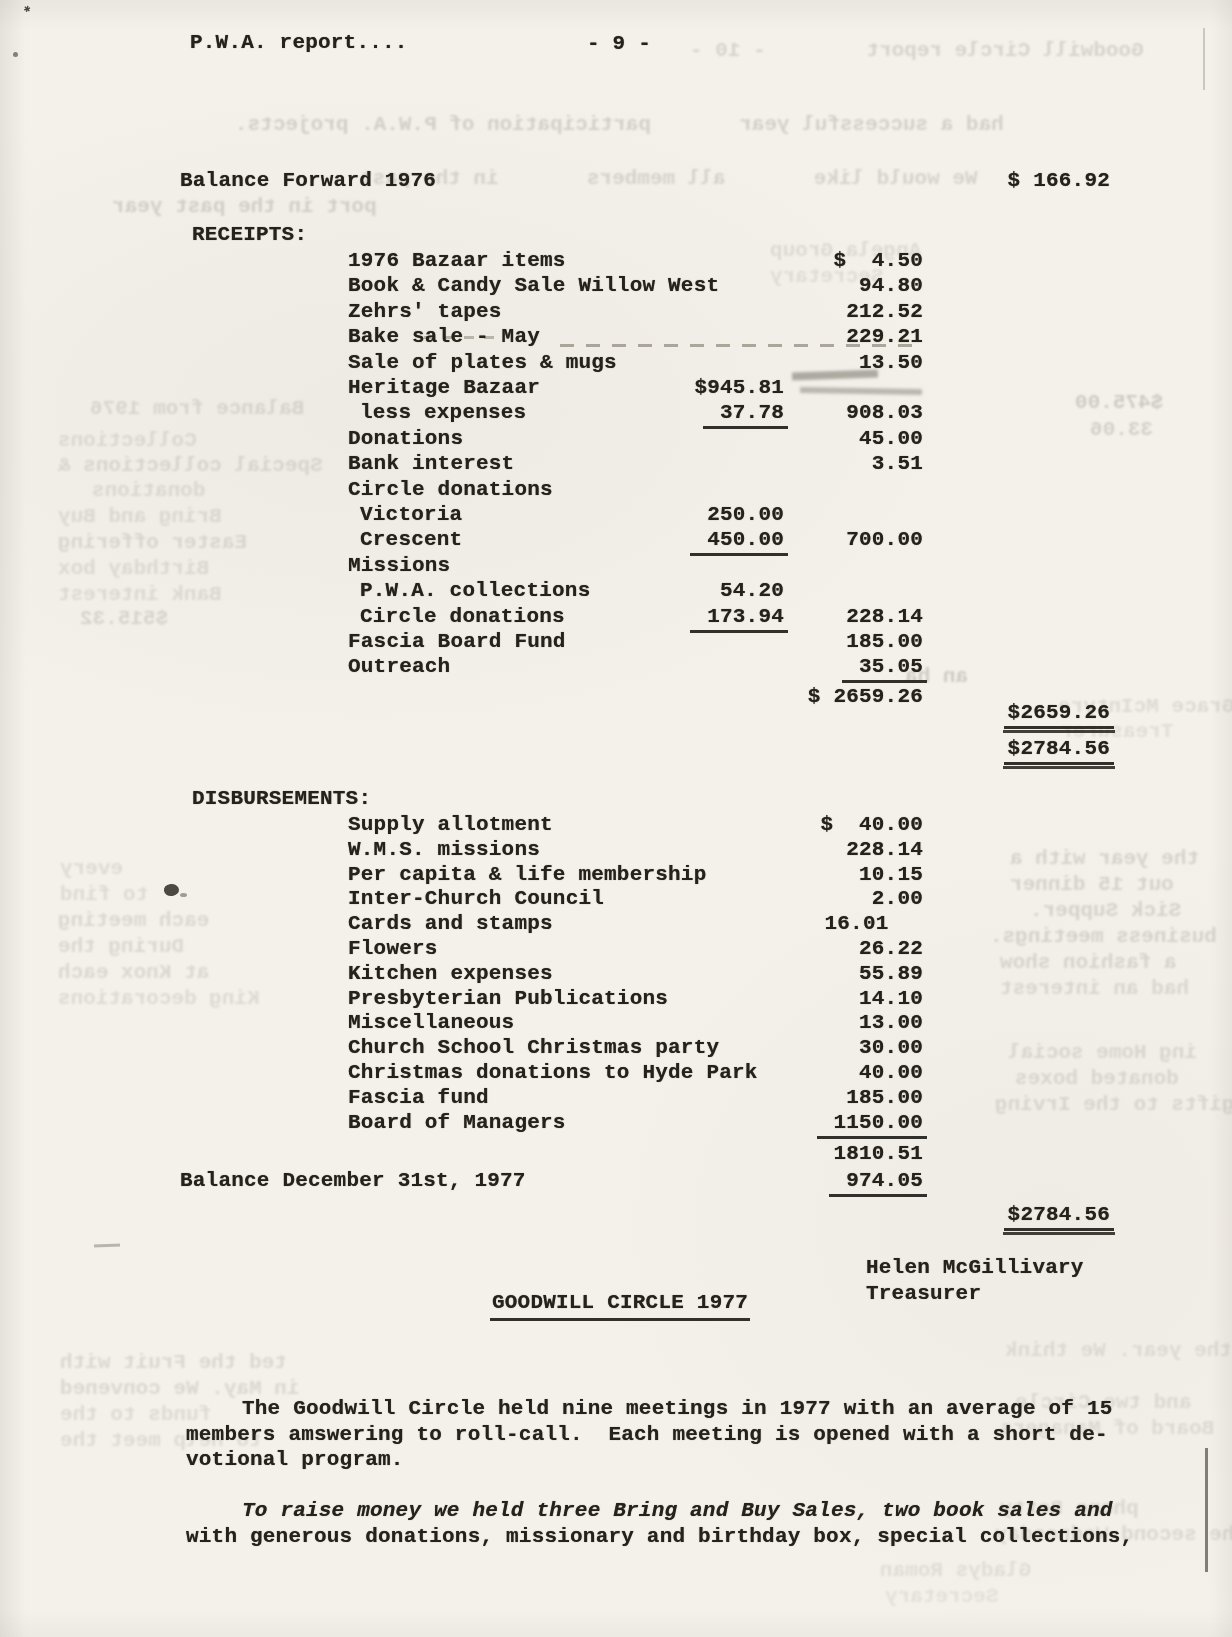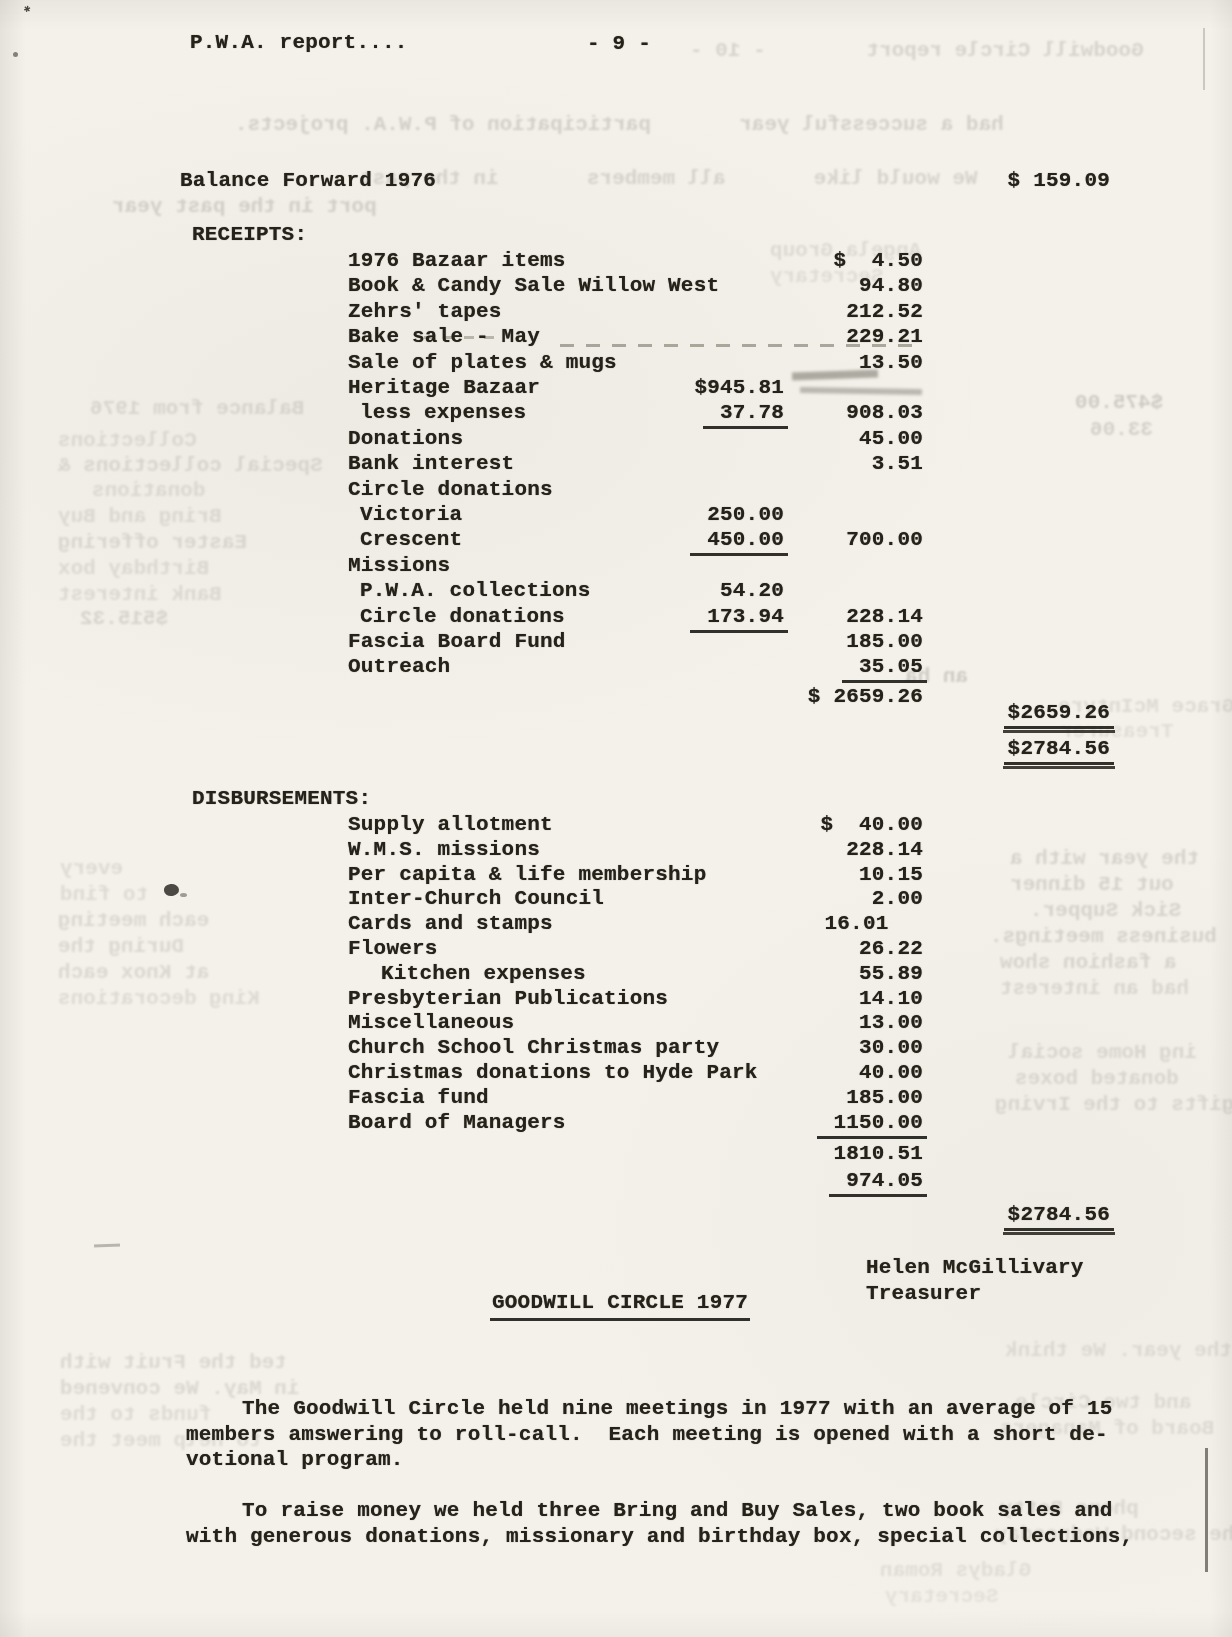--- a/index.html
+++ b/index.html
@@ -136,21 +136,21 @@
   <div class="art" style="left:424px;top:336px;width:72px;height:3px;opacity:.35;background:repeating-linear-gradient(90deg,#55503f 0 10px,transparent 10px 20px);filter:blur(.7px);"></div>
   <div class="art" style="left:1205px;top:1448px;width:3px;height:124px;background:#45423c;opacity:.65;filter:blur(.4px);"></div>
   <div class="art" style="left:1203px;top:28px;width:2px;height:62px;background:#55524c;opacity:.25;filter:blur(.5px);"></div>
   <div class="art" style="left:94px;top:1244px;width:26px;height:3px;background:#4c4942;opacity:.35;transform:rotate(-2deg);filter:blur(.5px);"></div>
 
   <span class="t" style="left:190px;top:30px;">P.W.A. report....</span>
   <span class="t" style="left:587px;top:31px;">- 9 -</span>
 
 
   <span class="t" style="left:180px;top:168px;">Balance Forward 1976</span>
-  <span class="t col-far" style="top:168px;">$ 159.09</span>
+  <span class="t col-far" style="top:168px;">$ 166.92</span>
 
   <span class="t" style="left:192px;top:222px;">RECEIPTS:</span>
   <div id="receipts-rows">
       <div>
         <span class="t" style="left: 348px; top: 248px;">1976 Bazaar items</span>
         <span class="t col-right" style="top: 248px;">$  4.50</span>
       </div>
       <div>
         <span class="t" style="left: 348px; top: 273.4px;">Book &amp; Candy Sale Willow West</span>
         <span class="t col-right" style="top: 273.4px;">94.80</span>
@@ -241,21 +241,21 @@
       </div>
       <div>
         <span class="t" style="left: 348px; top: 911.2px;">Cards and stamps</span>
         <span class="t col-right" style="top: 911.2px; text-align: center;">16.01</span>
       </div>
       <div>
         <span class="t" style="left: 348px; top: 936px;">Flowers</span>
         <span class="t col-right" style="top: 936px;">26.22</span>
       </div>
       <div>
-        <span class="t" style="left: 348px; top: 960.8px; margin-left: 33px;">Kitchen expenses</span>
+        <span class="t" style="left: 348px; top: 960.8px;">Kitchen expenses</span>
         <span class="t col-right" style="top: 960.8px;">55.89</span>
       </div>
       <div>
         <span class="t" style="left: 348px; top: 985.6px;">Presbyterian Publications</span>
         <span class="t col-right" style="top: 985.6px;">14.10</span>
       </div>
       <div>
         <span class="t" style="left: 348px; top: 1010.4px;">Miscellaneous</span>
         <span class="t col-right" style="top: 1010.4px;">13.00</span>
       </div>
@@ -270,28 +270,29 @@
       <div>
         <span class="t" style="left: 348px; top: 1084.8px;">Fascia fund</span>
         <span class="t col-right" style="top: 1084.8px;">185.00</span>
       </div>
       <div>
         <span class="t" style="left: 348px; top: 1109.6px;">Board of Managers</span>
         <span class="t col-right" style="top: 1109.6px;"><i class="ul"> 1150.00</i></span>
       </div>
     </div>
   <span class="t col-right" style="top:1141px;">1810.51</span>
+  <span class="t" style="left:180px;top:1168px;">Balance December 31st, 1977</span>
   <span class="t col-right" style="top:1168px;"><i class="ul"> 974.05</i></span>
   <span class="t col-far" style="top:1196px;"><i class="uu">$2784.56</i></span>
 
   <span class="t" style="left:866px;top:1255px;">Helen McGillivary</span>
   <span class="t" style="left:866px;top:1281px;">Treasurer</span>
 
   <span class="t" style="left:490px;top:1267px;margin-top:23px;"><i class="hu">GOODWILL CIRCLE 1977</i></span>
   <div id="goodwill-paragraphs">
       <span class="t" style="left: 242px; top: 1396px;">The Goodwill Circle held nine meetings in 1977 with an average of 15</span>
       <span class="t" style="left: 186px; top: 1421.5px;">members amswering to roll-call.  Each meeting is opened with a short de-</span>
       <span class="t" style="left: 186px; top: 1447px;">votional program.</span>
-      <span class="t" style="left: 242px; top: 1498px;">To raise money we held three Bring and Buy Sales, two book sales and</span>
+      <span class="t" style="left: 242px; top: 1498px; font-style: italic;">To raise money we held three Bring and Buy Sales, two book sales and</span>
       <span class="t" style="left: 186px; top: 1523.5px;">with generous donations, missionary and birthday box, special collections,</span>
     </div>
 
 </div>
 
 </body></html>

